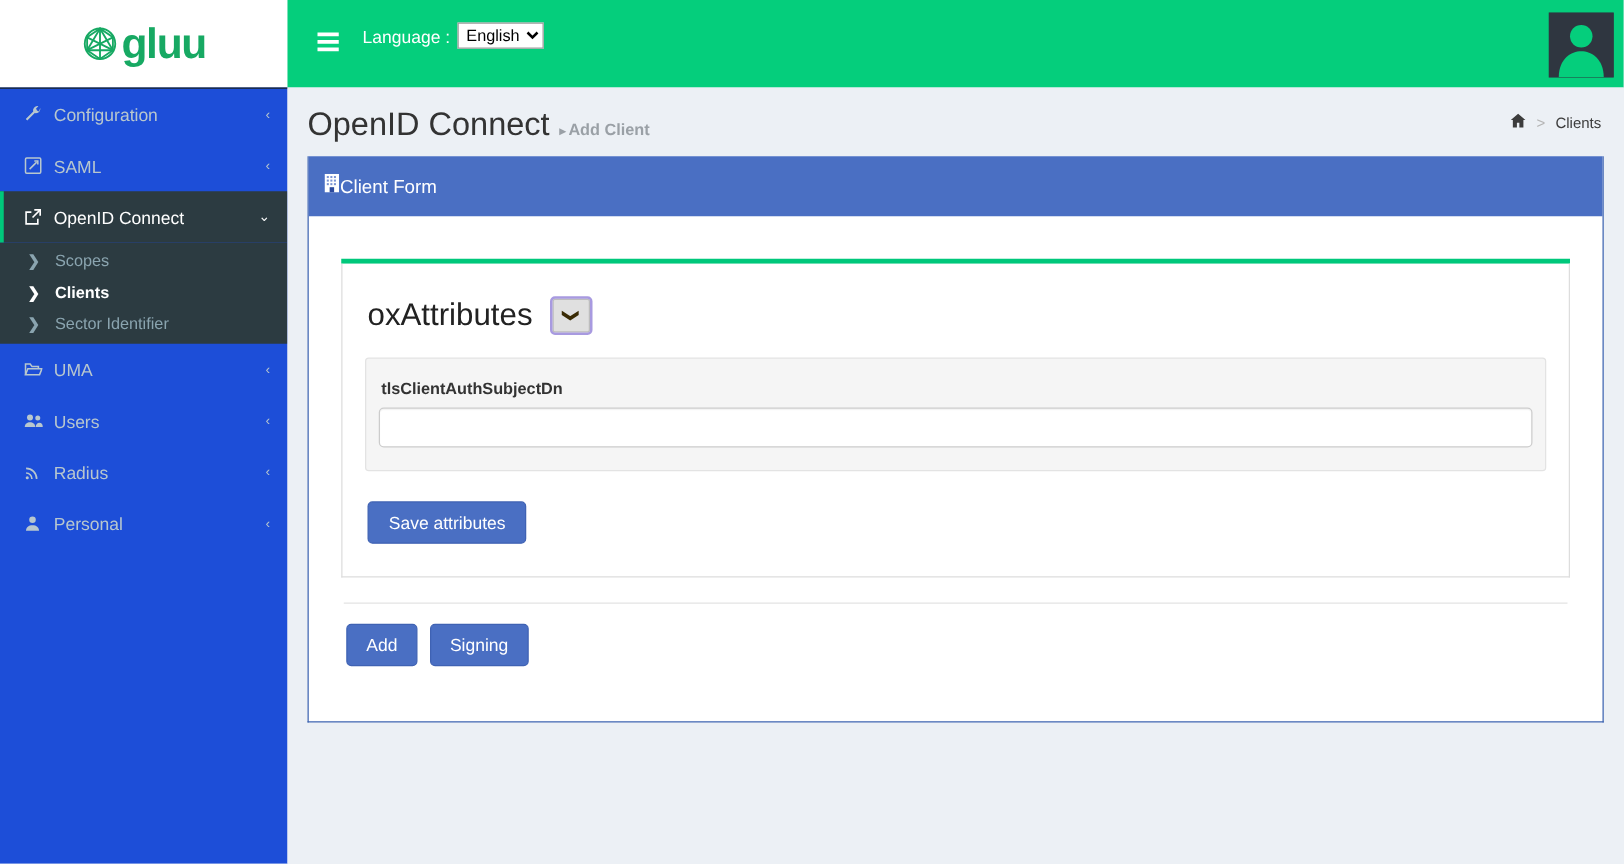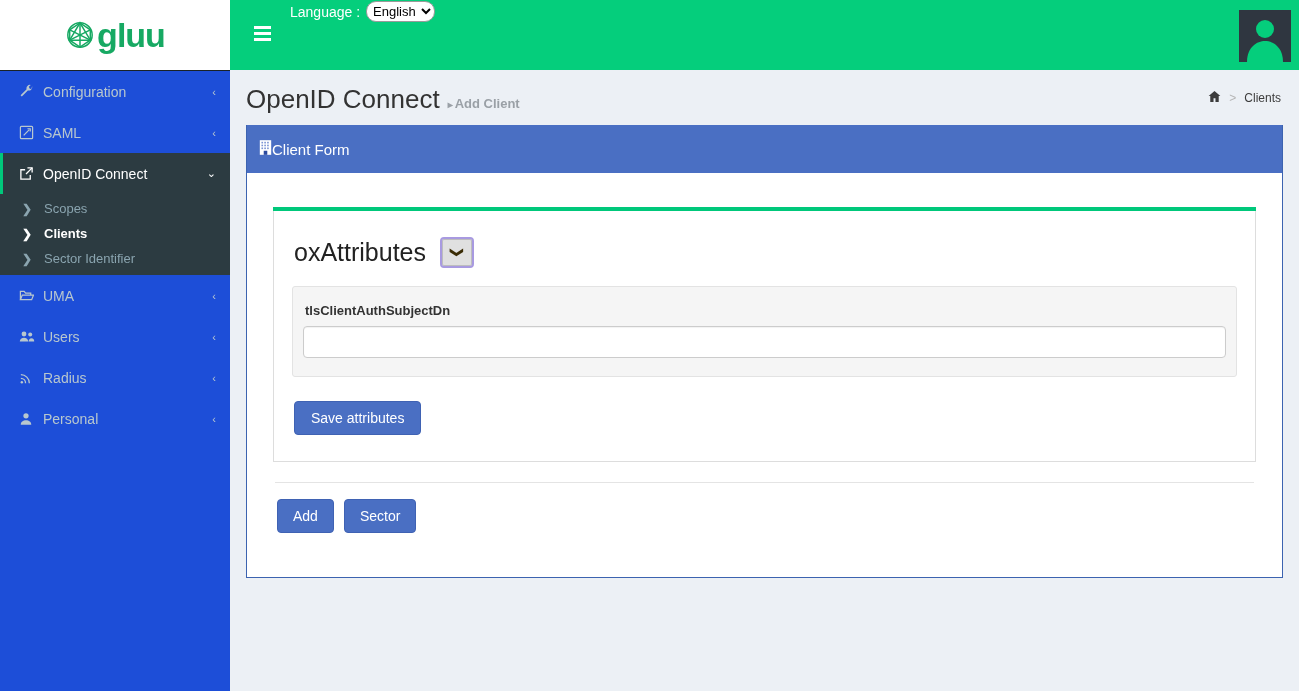--- a/index.html
+++ b/index.html
@@ -24,30 +24,30 @@
   .logo-mark { width: 30px; height: 30px; }
   .logo-text {
     font-size: 34px; font-weight: bold; color: #17a963;
     letter-spacing: -1px; line-height: 1;
   }
   .navbar {
     flex: 1; background: #05ce7c; position: relative;
     height: 70px;
   }
   .lang-wrap {
-    position: absolute; top: 1px; left: 60px;
+    position: absolute; top: 18px; left: 60px;
     display: flex; align-items: center; gap: 6px;
     color: #ffffff; font-size: 14px;
   }
   .lang-label { color: #ffffff; font-size: 14px; }
   .lang-select {
     font-family: "Liberation Sans", sans-serif;
     font-size: 13px; padding: 1px 2px;
     border: 1px solid #9a9a9a; background: #fff; color: #000;
-    border-radius: 10px;
+    border-radius: 0;
   }
   .hamburger {
     position: absolute; top: 22px; left: 24px;
     width: 24px; height: 22px; cursor: pointer;
     display: flex; flex-direction: column; justify-content: center; gap: 3px;
   }
   .hamburger span {
     display: block; width: 17px; height: 3px; background: #ffffff;
   }
   .avatar-wrap {
@@ -424,21 +424,21 @@
               <label class="attr-label">tlsClientAuthSubjectDn</label>
               <input class="attr-input" type="text" value="" style="">
             </div>
 
             <button class="btn btn-save">Save attributes</button>
 
           </div>
 
           <div class="footer-actions">
             <button class="btn btn-sm">Add</button>
-            <button class="btn btn-sm">Sector</button>
+            <button class="btn btn-sm">Signing</button>
           </div>
 
         </div>
       </div>
 
     </div>
   </div>
 </div>
 
 </body></html>

